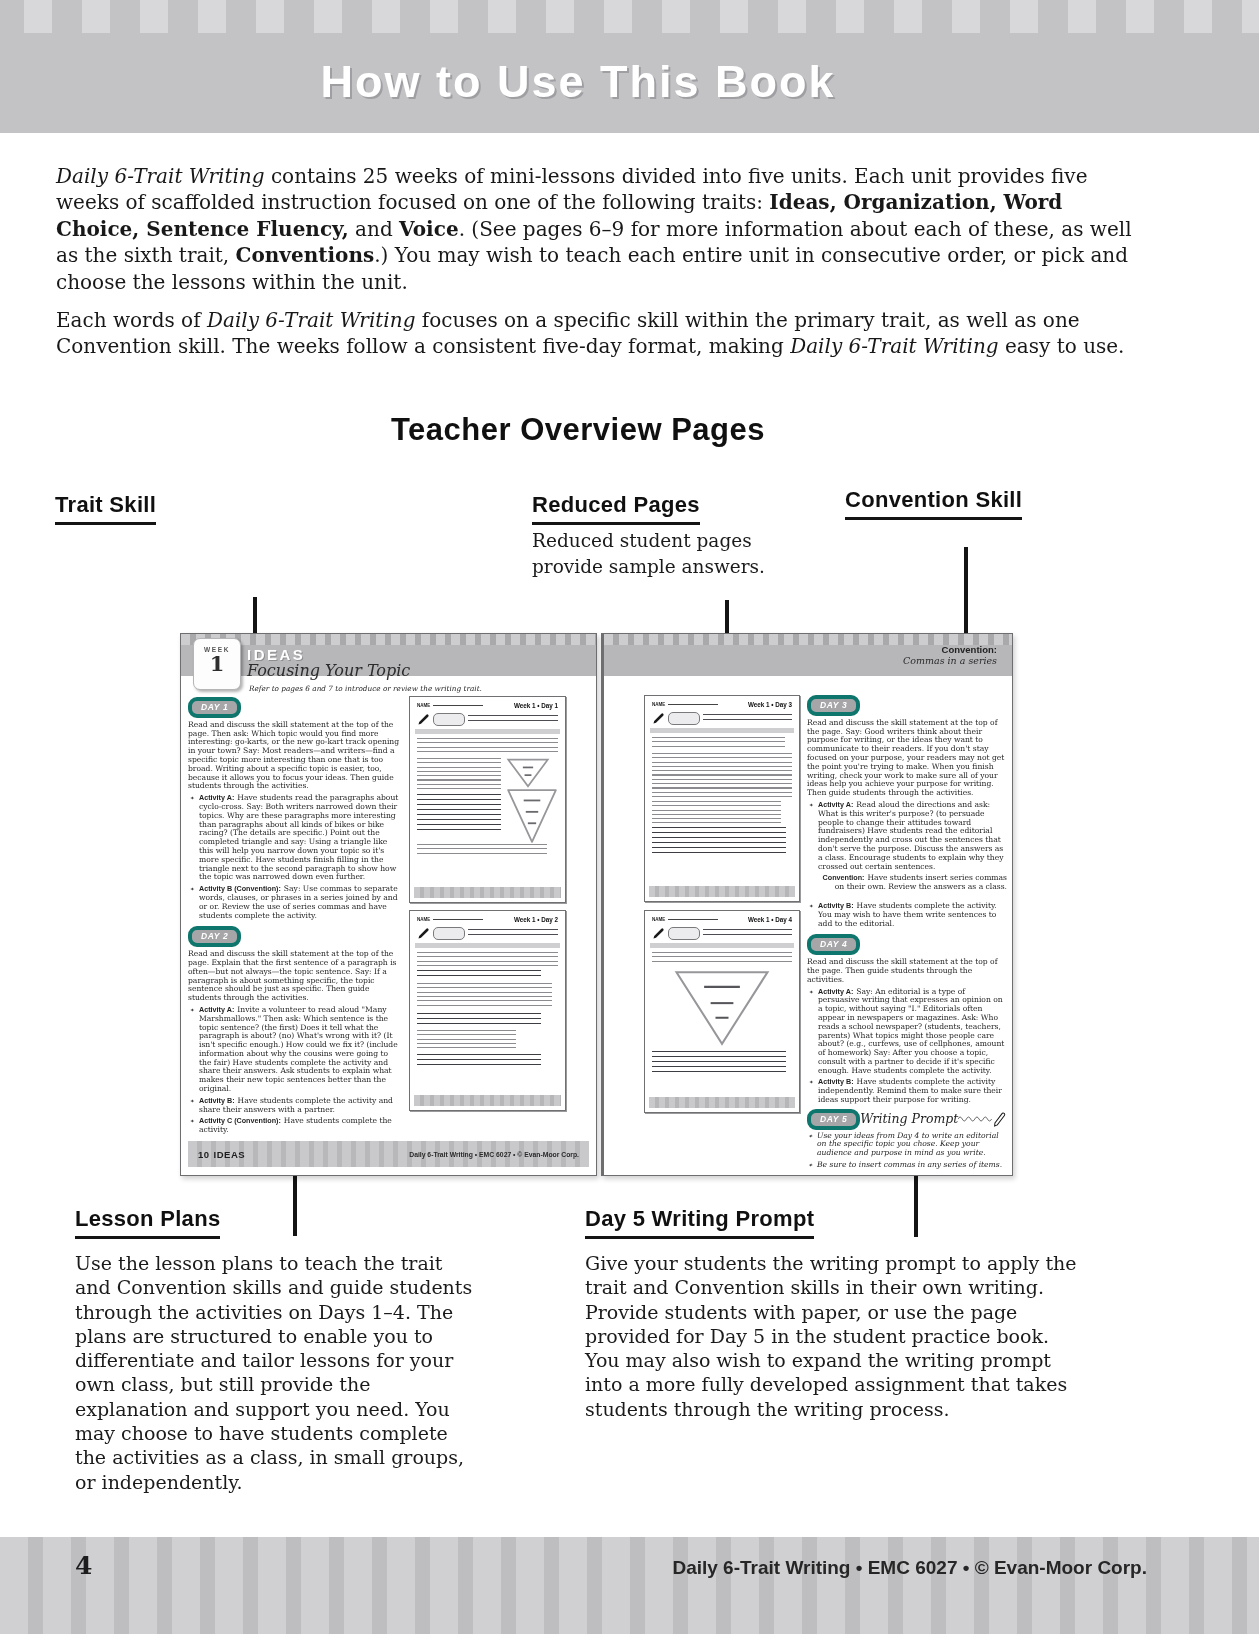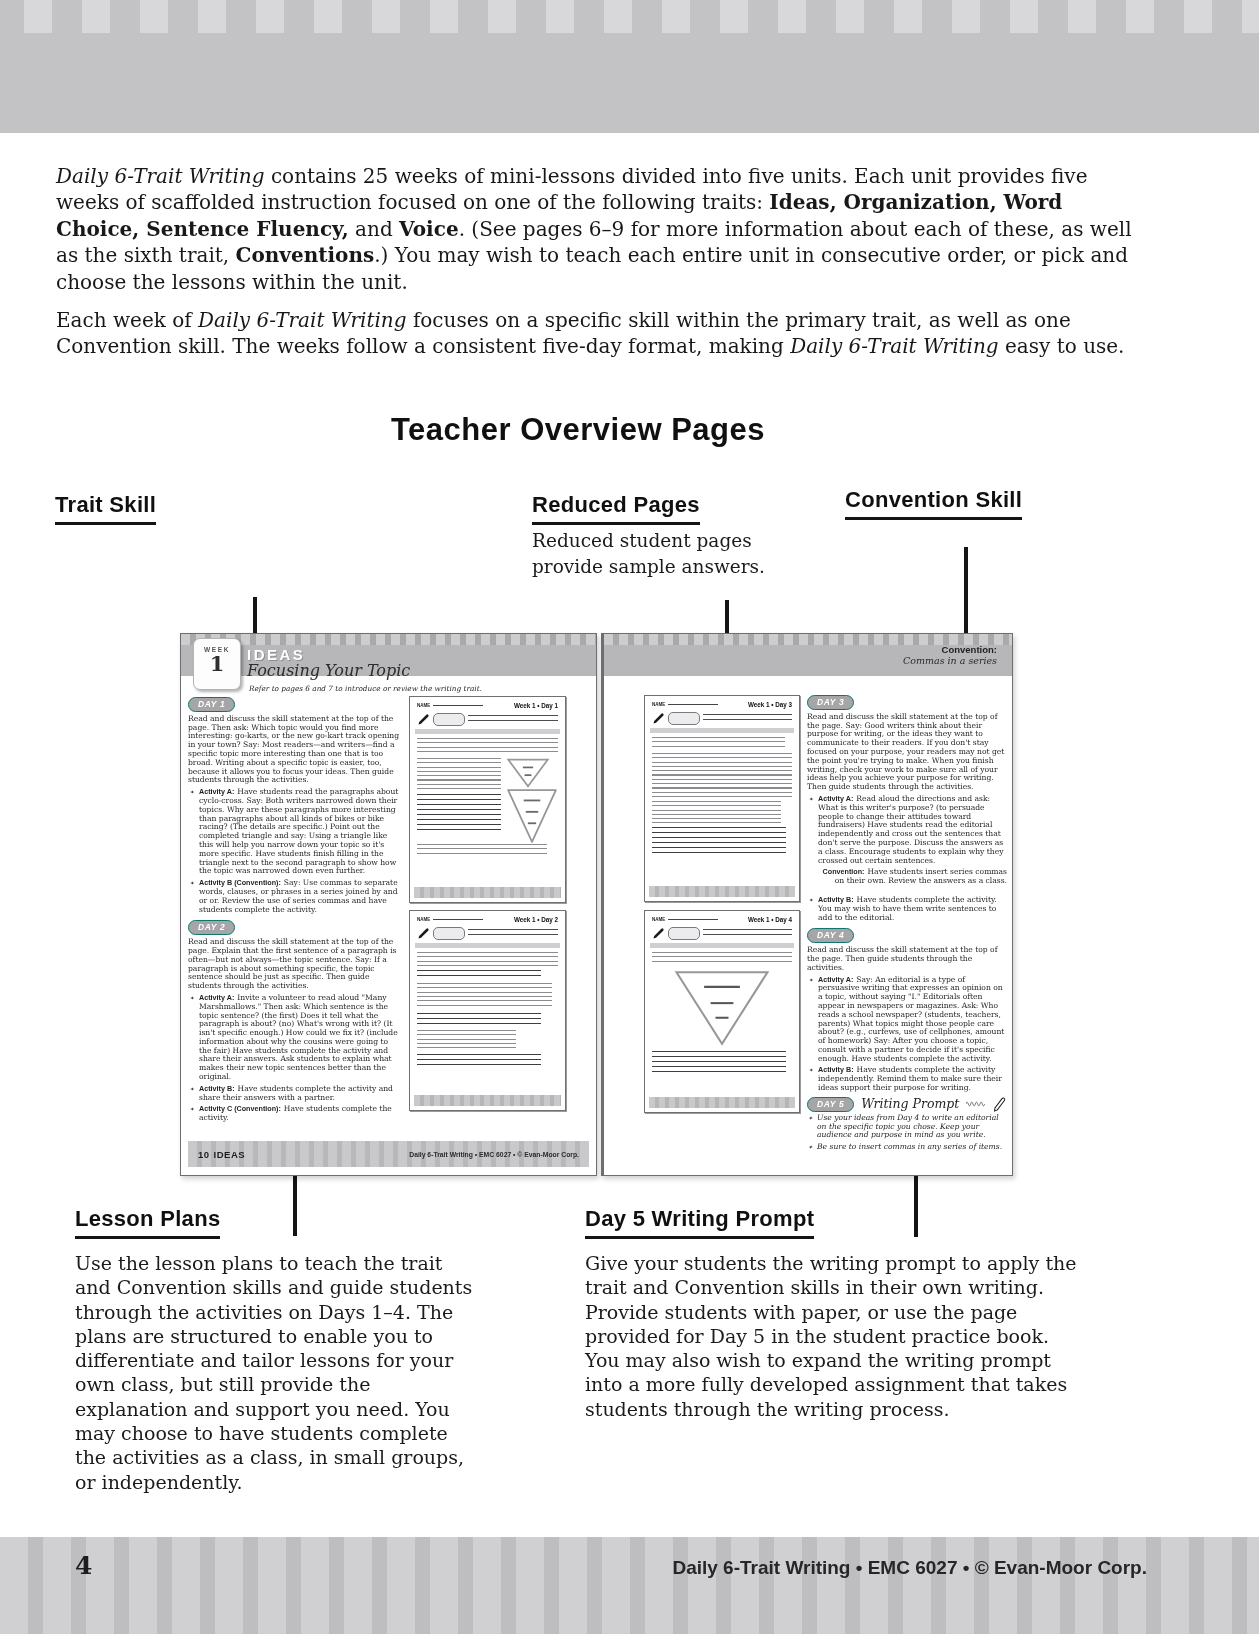--- a/index.html
+++ b/index.html
@@ -61,29 +61,29 @@
   .pg-note{position:absolute;left:68px;top:50px;font-family:"DejaVu Serif",serif;
     font-style:italic;font-size:7.3px;color:#1f1f1f;}
   .conv-head{position:absolute;right:15px;top:10px;text-align:right;}
   .conv-label{font-size:9.5px;font-weight:800;color:#222;}
   .conv-value{font-family:"DejaVu Serif",serif;font-style:italic;font-size:9.5px;color:#2a2a2a;}
 
   
   .col{position:absolute;font-family:"DejaVu Serif",serif;font-size:7.6px;line-height:8.8px;color:#1f1f1f;}
   .lcol{left:7px;top:60px;width:213px;}
   .rcol{left:203px;top:58px;width:200px;}
-  .day-badge{display:inline-block;background:#a6a6a9;border:1px solid #0f766e;color:#fff;
+  .day-badge{display:inline-block;background:#a6a6a9;border:4px solid #0f766e;color:#fff;
     font-family:"Liberation Sans",sans-serif;font-style:italic;font-weight:800;font-size:8.5px;
     padding:2px 9px;border-radius:9px;letter-spacing:.6px;margin:3px 0 3px;}
   .lesson-p{margin:0 0 3px;}
   .act{position:relative;padding-left:11px;margin:0 0 3px;}
   .act::before{content:"\2726";position:absolute;left:2px;top:0;font-size:5.5px;color:#333;}
   .act-label{font-family:"Liberation Sans",sans-serif;font-weight:700;font-size:7.2px;margin-right:3px;}
   .conv-p{margin:0 0 10px 11px;text-align:right;}
-  .day5row{display:flex;align-items:center;gap:7px;margin:4px 0 2px;}
+  .day5row{display:flex;align-items:center;gap:0;margin:4px 0 2px;}
   .wp-title{font-family:"DejaVu Serif",serif;font-style:italic;font-size:12.5px;white-space:nowrap;text-align:right;}
   .squig{flex:1;height:8px;}
   .wp-b{position:relative;padding-left:10px;margin:0 0 3px;font-style:italic;}
   .wp-b::before{content:"\2726";position:absolute;left:1px;top:0;font-size:5.5px;color:#333;}
 
   
   .pg-footer{position:absolute;left:7px;right:7px;bottom:8px;height:26px;
     background:repeating-linear-gradient(90deg,#c9c9cc 0 9px,#b8b8bb 9px 14px);
     display:flex;align-items:center;justify-content:space-between;padding:0 10px;box-sizing:border-box;}
   .pf-strong{font-size:9.5px;font-weight:800;color:#1d1d1d;letter-spacing:.5px;}
@@ -121,24 +121,25 @@
     font-size:25px;font-weight:700;color:#1d1d1d;}
   .bot-credit{position:absolute;right:112px;top:20px;font-size:19px;font-weight:700;color:#262626;}
 </style>
 </head>
 <body>
 
 <div class="canvas">
 
   <div class="top-band">
     <div class="top-notches"></div>
+    <h1 class="page-title">How to Use This Book</h1>
   </div>
 
   <p class="intro p1"><span style="font-style: italic;">Daily 6-Trait Writing</span><span> contains 25 weeks of mini-lessons divided into five units. Each unit provides five weeks of scaffolded instruction focused on one of the following traits: </span><span style="font-weight: bold;">Ideas, Organization, Word Choice, Sentence Fluency,</span><span> and </span><span style="font-weight: bold;">Voice</span><span>. (See pages 6–9 for more information about each of these, as well as the sixth trait, </span><span style="font-weight: bold;">Conventions</span><span>.) You may wish to teach each entire unit in consecutive order, or pick and choose the lessons within the unit.</span></p>
-  <p class="intro p2"><span>Each week of </span><span style="font-style: italic;">Daily 6-Trait Writing</span><span> focuses on a specific skill within the primary trait, as well as one Convention skill. The weeks follow a consistent five-day format, making </span><span style="font-style: italic;">Daily 6-Trait Writing</span><span> easy to use.</span></p>
+  <p class="intro p2"><span>Each words of </span><span style="font-style: italic;">Daily 6-Trait Writing</span><span> focuses on a specific skill within the primary trait, as well as one Convention skill. The weeks follow a consistent five-day format, making </span><span style="font-style: italic;">Daily 6-Trait Writing</span><span> easy to use.</span></p>
 
   <h2 class="section-heading">Teacher Overview Pages</h2>
 
   <h3 class="co-h ts-h">Trait Skill</h3>
   <h3 class="co-h rp-h">Reduced Pages</h3>
   <p class="co-d rp-d">Reduced student pages provide sample answers.</p>
   <h3 class="co-h cs-h">Convention Skill</h3>
 
   <div class="vline dot-b l1"></div>
   <div class="vline dot-b l2"></div>

